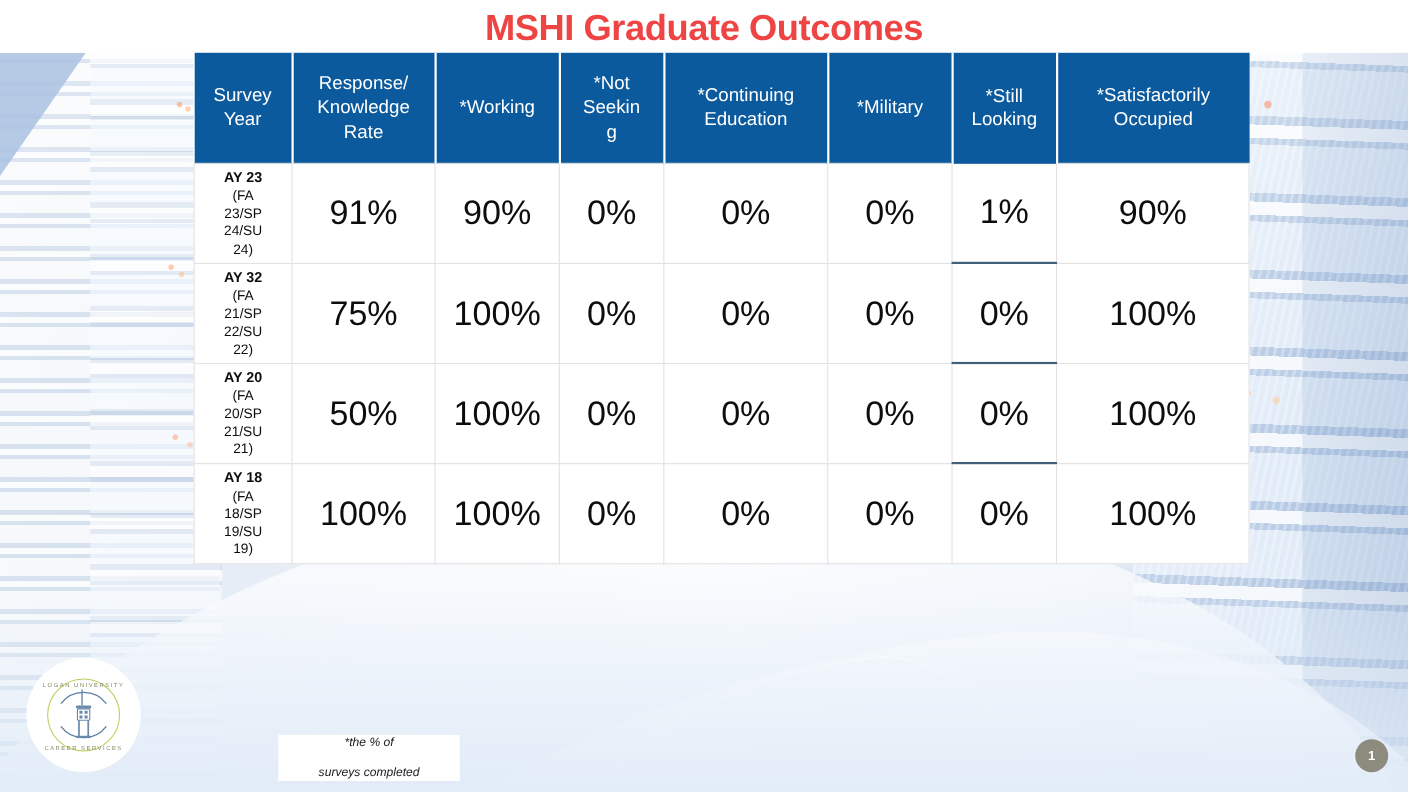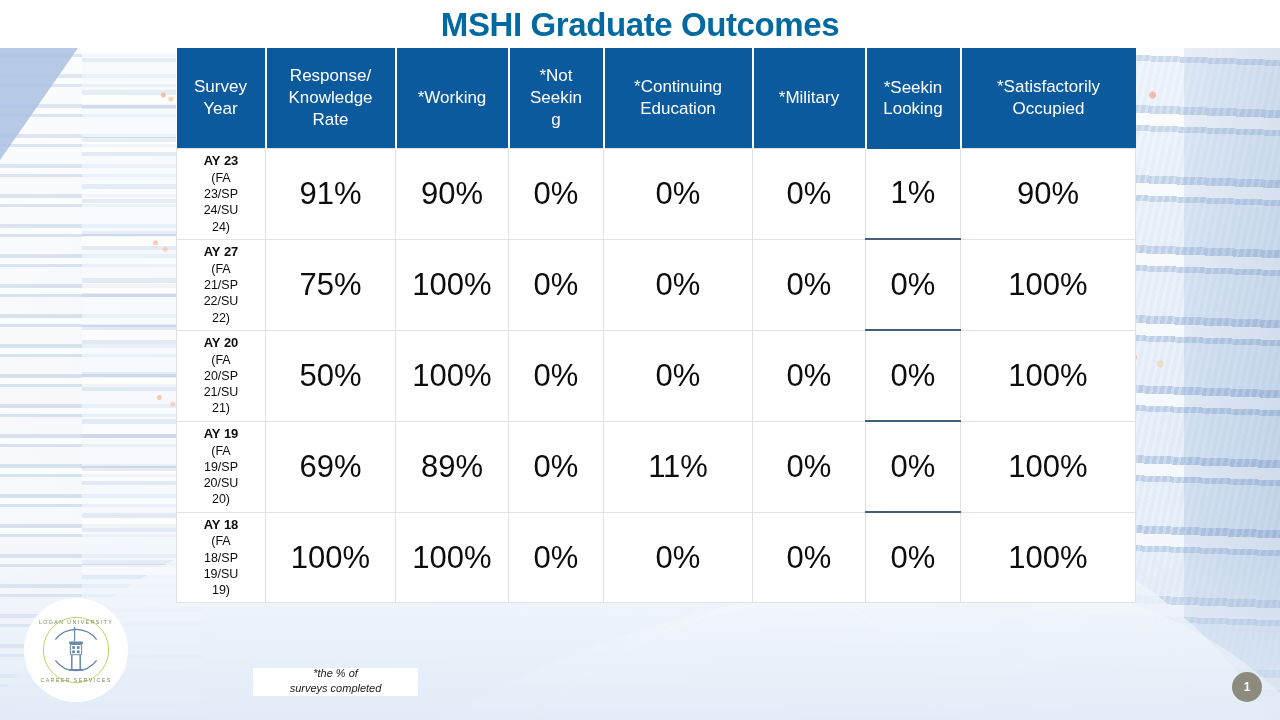--- a/index.html
+++ b/index.html
@@ -111,21 +111,21 @@
   .bottom-fade{
     position:absolute;left:0;bottom:0;width:1280px;height:190px;
     background:linear-gradient(180deg,rgba(226,236,248,0),rgba(223,234,247,.85));
   }
 
   
   .top-band{position:absolute;left:0;top:0;width:1280px;height:48px;background:#ffffff;}
   .slide-title{
     position:absolute;left:0;top:2px;width:1280px;height:46px;
     display:flex;align-items:center;justify-content:center;
-    font-size:33px;font-weight:700;color:#0369a1;letter-spacing:-.4px;
+    font-size:33px;font-weight:700;color:#ef4444;letter-spacing:-.4px;
     white-space:nowrap;
   }
 
   
   .table-wrap{
     position:absolute;left:176px;top:48px;width:959px;
     background:#0f172a;
   }
   table.outcomes{
     border-collapse:collapse;width:959px;table-layout:fixed;background:#ffffff;
@@ -152,23 +152,23 @@
   
   table.outcomes td.still{
     border-top:2px solid #43607a;border-bottom:2px solid #43607a;
     border-left:1px solid #e2e2e2;border-right:1px solid #e2e2e2;
   }
   table.outcomes tbody tr:first-child td.still{border-top:none;}
   table.outcomes tbody tr:last-child td.still{border-bottom:1px solid #e2e2e2;}
 
   
   .footnote{
-    position:absolute;left:253px;top:668px;width:165px;height:28px;
-    background:#ffffff;
-    display:flex;flex-direction:column;align-items:center;justify-content:flex-end;
+    position:absolute;left:253px;top:668px;width:165px;height:42px;
+    background:#ffffff;
+    display:flex;flex-direction:column;align-items:center;justify-content:space-between;
     font-style:italic;font-size:11px;color:#1a1a1a;line-height:1.35;text-align:center;
   }
 
   
   .logo{
     position:absolute;left:24px;top:598px;width:104px;height:104px;border-radius:50%;
     background:#ffffff;
     display:flex;align-items:center;justify-content:center;
   }
   .logo svg{display:block;}
@@ -222,21 +222,21 @@
           <th style="white-space:pre-line">Response/
 Knowledge
 Rate</th>
           <th style="white-space:pre-line">*Working</th>
           <th style="white-space:pre-line">*Not
 Seekin
 g</th>
           <th style="white-space:pre-line">*Continuing
 Education</th>
           <th style="white-space:pre-line">*Military</th>
-          <th style="white-space:pre-line">*Seekin
+          <th style="white-space:pre-line">*Still
 Looking</th>
           <th style="white-space:pre-line">*Satisfactorily
 Occupied</th>
         </tr>
       </thead>
       <tbody id="table-body">
           <tr>
             <td class="year">
               <span class="ay">AY 23</span>
               <span class="term">(FA 23/SP 24/SU 24)</span>
@@ -244,53 +244,40 @@
             <td>91%</td>
             <td>90%</td>
             <td>0%</td>
             <td>0%</td>
             <td>0%</td>
             <td class="still">1%</td>
             <td>90%</td>
           </tr>
           <tr>
             <td class="year">
-              <span class="ay">AY 27</span>
+              <span class="ay">AY 32</span>
               <span class="term">(FA 21/SP 22/SU 22)</span>
             </td>
             <td>75%</td>
             <td>100%</td>
             <td>0%</td>
             <td>0%</td>
             <td>0%</td>
             <td class="still">0%</td>
             <td>100%</td>
           </tr>
           <tr>
             <td class="year">
               <span class="ay">AY 20</span>
               <span class="term">(FA 20/SP 21/SU 21)</span>
             </td>
             <td>50%</td>
             <td>100%</td>
             <td>0%</td>
             <td>0%</td>
-            <td>0%</td>
-            <td class="still">0%</td>
-            <td>100%</td>
-          </tr>
-          <tr>
-            <td class="year">
-              <span class="ay">AY 19</span>
-              <span class="term">(FA 19/SP 20/SU 20)</span>
-            </td>
-            <td>69%</td>
-            <td>89%</td>
-            <td>0%</td>
-            <td>11%</td>
             <td>0%</td>
             <td class="still">0%</td>
             <td>100%</td>
           </tr>
           <tr>
             <td class="year">
               <span class="ay">AY 18</span>
               <span class="term">(FA 18/SP 19/SU 19)</span>
             </td>
             <td>100%</td>

